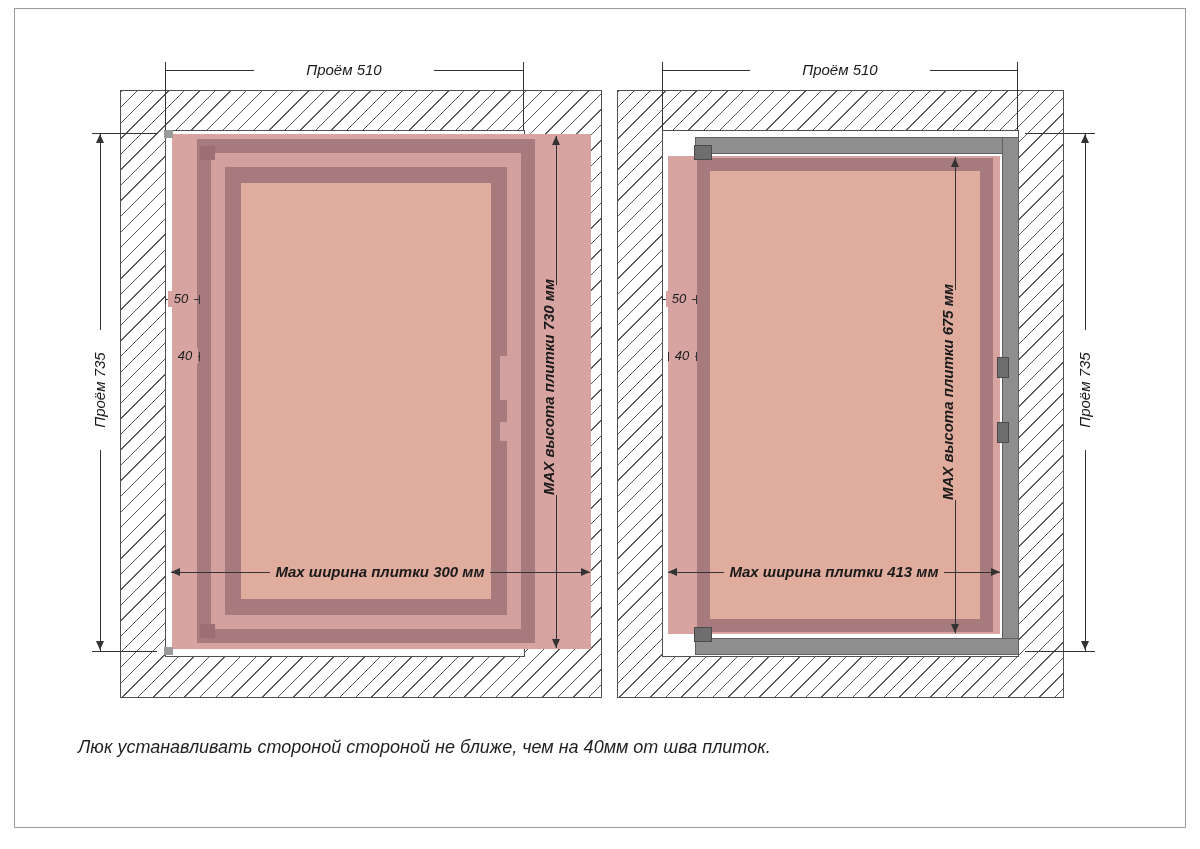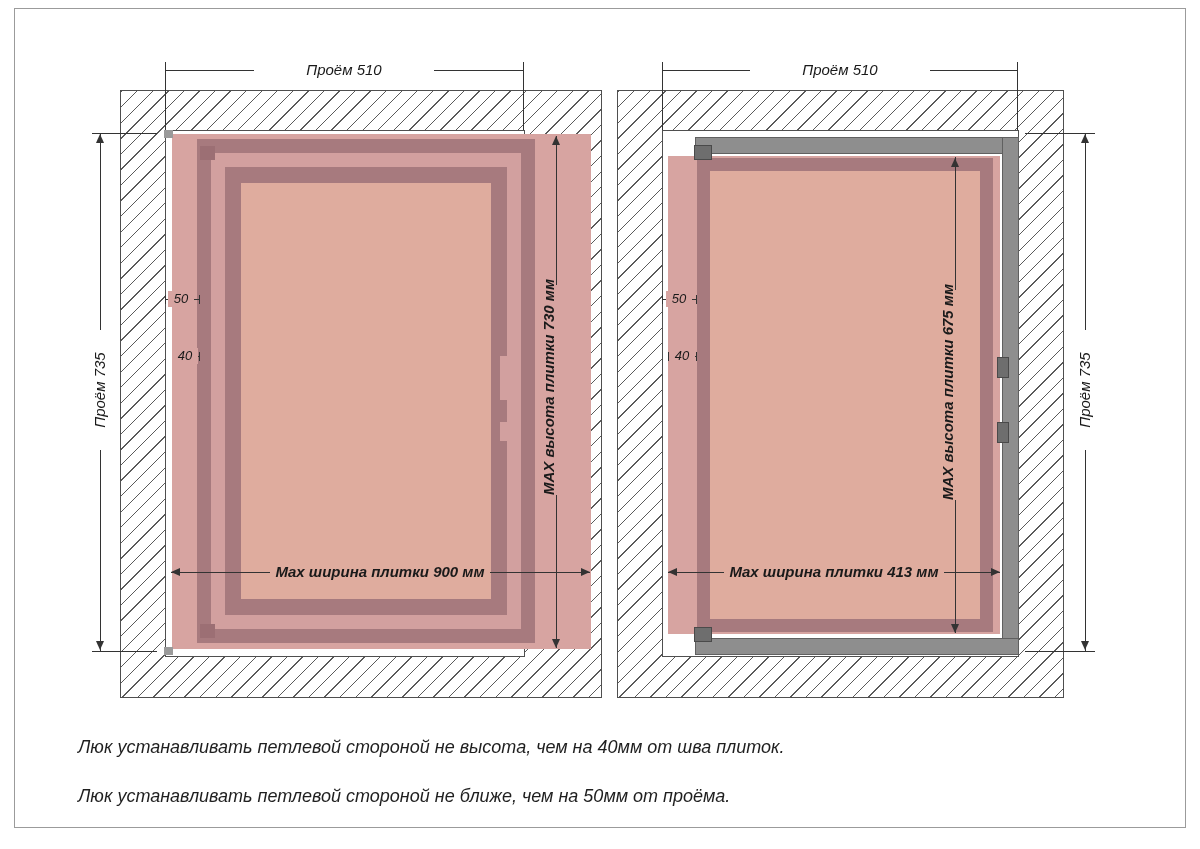--- a/index.html
+++ b/index.html
@@ -71,21 +71,21 @@
   <div class="abs dimlab bgw vert" style="left:40px;top:381px;width:120px;">Проём 735</div>
 
   <div class="abs dl" style="left:556px;top:136px;width:1px;height:512px;"></div>
   <div class="abs arr au" style="left:552px;top:136px;"></div>
   <div class="abs arr ad" style="left:552px;top:639px;"></div>
   <div class="abs dimlab b bgtile vert" style="left:444px;top:381px;width:210px;">MAX высота плитки 730 мм</div>
 
   <div class="abs dl" style="left:171px;top:572px;width:419px;height:1px;"></div>
   <div class="abs arr al" style="left:171px;top:568px;"></div>
   <div class="abs arr ar" style="left:581px;top:568px;"></div>
-  <div class="abs dimlab b bgpanel" style="left:270px;top:563px;width:220px;">Max ширина плитки 900 мм</div>
+  <div class="abs dimlab b bgpanel" style="left:270px;top:563px;width:220px;">Max ширина плитки 300 мм</div>
 
   <div class="abs dl" style="left:165px;top:299px;width:34px;height:1px;"></div>
   <div class="abs tick" style="left:165px;top:295px;"></div>
   <div class="abs tick" style="left:199px;top:295px;"></div>
   <div class="abs dimsm bgtile" style="left:168px;top:291px;width:26px;">50</div>
 
   <div class="abs dl" style="left:172px;top:356px;width:27px;height:1px;"></div>
   <div class="abs tick" style="left:172px;top:352px;"></div>
   <div class="abs tick" style="left:199px;top:352px;"></div>
   <div class="abs dimsm bgtile" style="left:172px;top:348px;width:26px;">40</div>
@@ -131,16 +131,15 @@
   <div class="abs dl" style="left:662px;top:299px;width:35px;height:1px;"></div>
   <div class="abs tick" style="left:662px;top:295px;"></div>
   <div class="abs tick" style="left:696px;top:295px;"></div>
   <div class="abs dimsm bgtile" style="left:666px;top:291px;width:26px;">50</div>
 
   <div class="abs dl" style="left:668px;top:356px;width:29px;height:1px;"></div>
   <div class="abs tick" style="left:668px;top:352px;"></div>
   <div class="abs tick" style="left:696px;top:352px;"></div>
   <div class="abs dimsm bgtile" style="left:669px;top:348px;width:26px;">40</div>
 
-  <div class="abs note" style="left:78px;top:737px;">Люк устанавливать петлевой стороной не высота, чем на 40мм от шва плиток.</div>
-  <div class="abs note" style="left:78px;top:786px;">Люк устанавливать петлевой стороной не ближе, чем на 50мм от проёма.</div>
+  <div class="abs note" style="left:78px;top:737px;">Люк устанавливать стороной стороной не ближе, чем на 40мм от шва плиток.</div>
 
 </div>
 
 </body></html>

